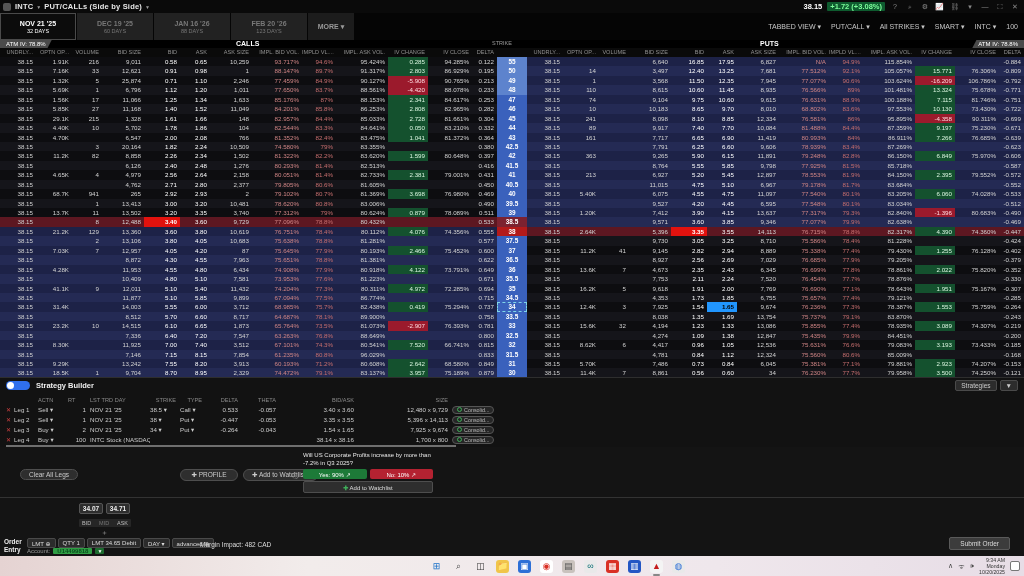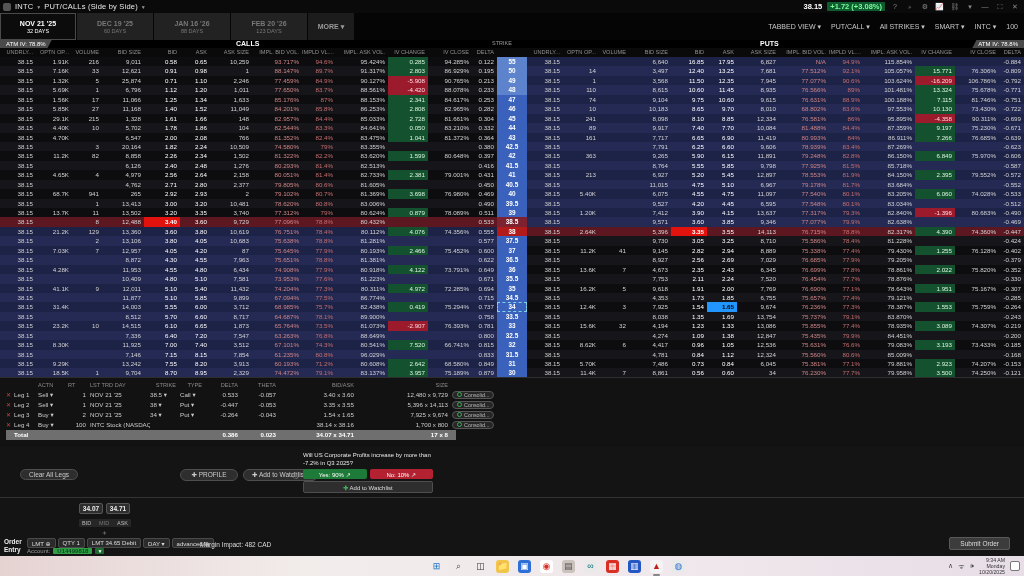--- a/index.html
+++ b/index.html
@@ -4,21 +4,21 @@
 <style>
   * { margin:0; padding:0; box-sizing:border-box; }
   html,body { width:1024px; height:576px; overflow:hidden; background:#000;
     font-family:"Liberation Sans", sans-serif; }
   #app { position:relative; width:1024px; height:576px; background:#000; }
 
   
   .titlebar { position:absolute; left:0; top:0; width:1024px; height:13px;
     background:#0a0a0a; display:flex; align-items:center; font-size:7.5px; color:#ddd; }
   .titlebar .appico { width:8px; height:8px; margin:0 4px 0 3px; background:#555; border-radius:2px; }
-  .titlebar .t-title { font-weight:normal; color:#e8e8e8; letter-spacing:.2px; }
+  .titlebar .t-title { font-weight:bold; color:#e8e8e8; letter-spacing:.2px; }
   .caret { font-size:5px; color:#9a9a9a; margin:0 3px; }
   .t-right { margin-left:auto; display:flex; align-items:center; gap:5px; padding-right:4px; }
   .t-last { font-weight:bold; color:#fff; }
   .t-chg { background:#0e5c2f; color:#7CFC9A; padding:0 3px; border-radius:1px; font-weight:bold; }
   .t-ic { color:#8a8a8a; font-size:7px; width:10px; text-align:center; }
   .t-ic.green { color:#3fae5a; }
 
   
   .tabsrow { position:absolute; left:0; top:13px; width:1024px; height:27px; background:#050505;
     display:flex; align-items:stretch; }
@@ -1354,20 +1354,30 @@
           <span class="gc txt-red2" style="flex: 0 0 34px;">77.7%</span>
           <span class="gc" style="flex: 0 0 52px;">79.958%</span>
           <span class="gc ivpos" style="flex: 0 0 40px;">3.500</span>
           <span class="gc" style="flex: 0 0 44px;">74.250%</span>
           <span class="gc" style="flex: 0 0 25px;">-0.121</span>
         </div>
       </div>
     </div>
 
   <div class="strat">
+    <div class="strat-bar">
+      <span class="toggle">
+          <span class="knob"></span>
+        </span>
+      <span class="strat-title">Strategy Builder</span>
+      <span class="strat-right">
+        <span class="btn">Strategies</span>
+        <span class="btn">▼</span>
+      </span>
+    </div>
     <div class="legs" id="legs">
         <div class="legrow">
           <span class="lc hd" style="flex: 0 0 8px;"></span>
           <span class="lc hd" style="flex: 0 0 24px;"></span>
           <span class="lc hd" style="flex: 0 0 30px;">ACTN</span>
           <span class="lc hd" style="flex: 0 0 22px;">RT</span>
           <span class="lc hd" style="flex: 0 0 60px;">LST TRD DAY</span>
           <span class="lc hd r" style="flex: 0 0 30px;">STRIKE</span>
           <span class="lc hd r" style="flex: 0 0 26px;">TYPE</span>
           <span class="lc hd r" style="flex: 0 0 36px;">DELTA</span>

